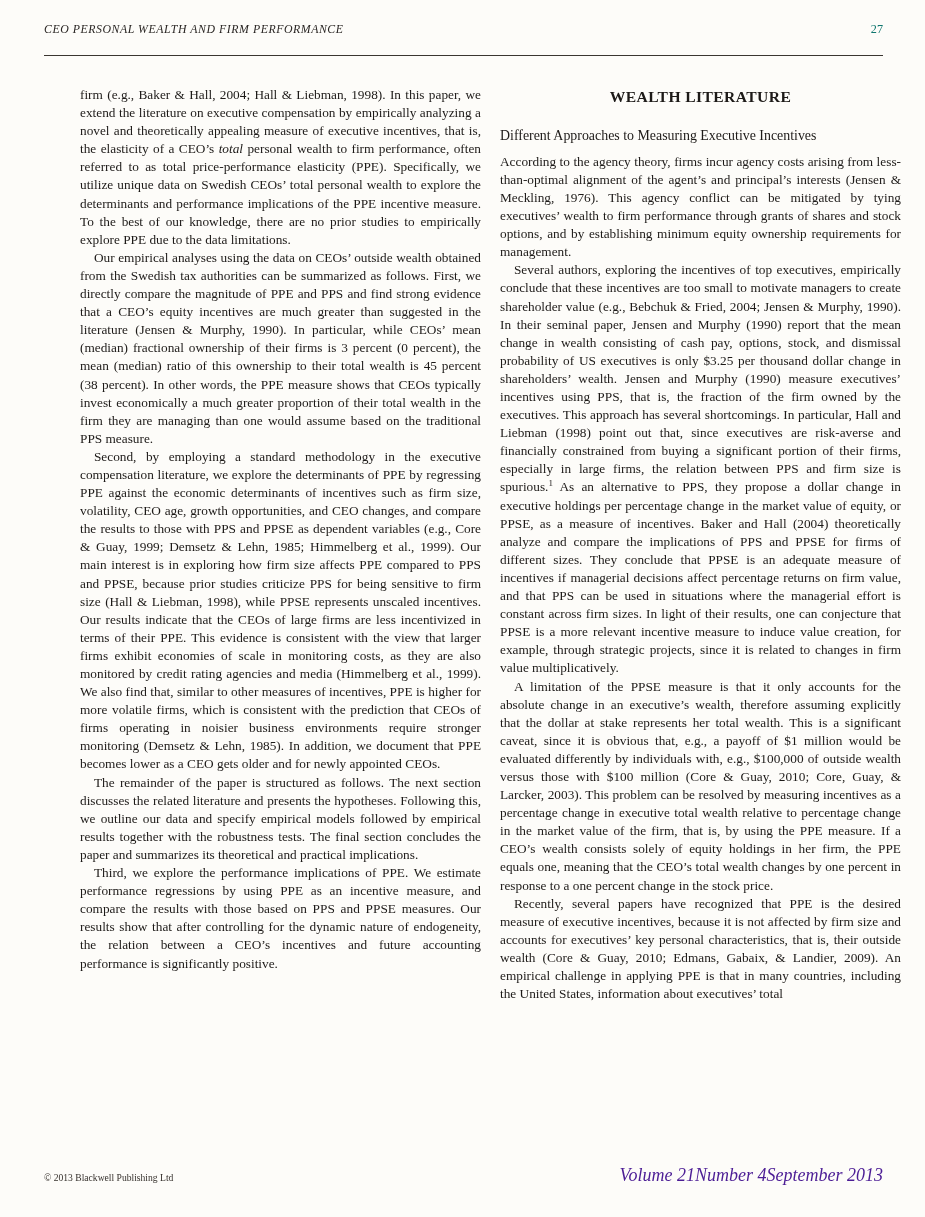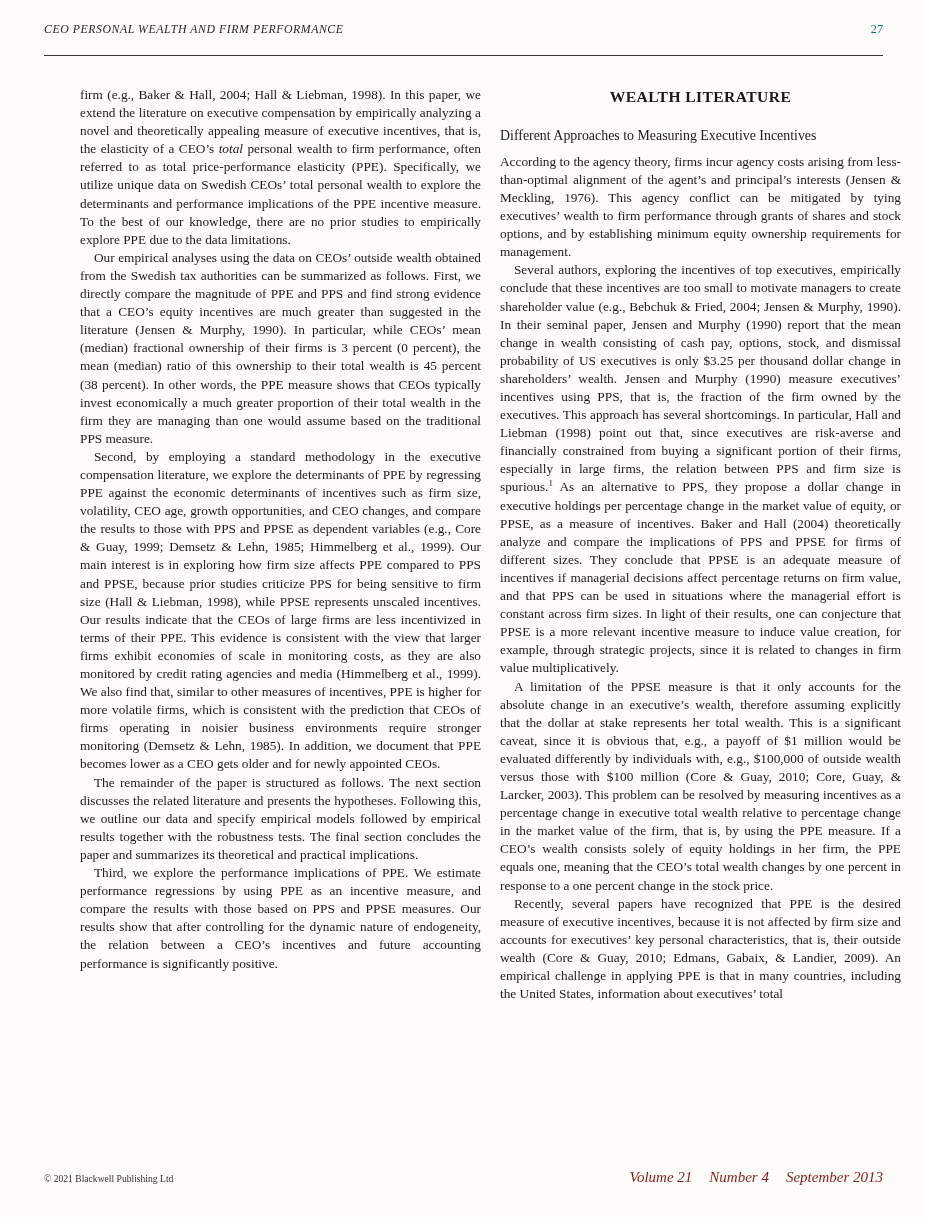--- a/index.html
+++ b/index.html
@@ -107,24 +107,23 @@
     display: flex;
     justify-content: space-between;
     align-items: baseline;
   }
   .copyright {
     font-size: 9.6px;
     color: #35302c;
   }
   .issue-info {
     display: inline-flex;
-    gap: 17px;
     font-style: italic;
-    font-size: 15px;
-    color: #7f1d1d;
+    font-size: 18px;
+    color: #4c1d95;
   }
 </style>
 </head>
 <body>
 
 <div class="page">
 
   <header class="page-header">
     <span class="running-title">CEO PERSONAL WEALTH AND FIRM PERFORMANCE</span>
     <span class="page-number">27</span>
@@ -147,21 +146,21 @@
       <h3 class="subsection-heading">Different Approaches to Measuring Executive Incentives</h3>
       <p>According to the agency theory, firms incur agency costs arising from less-than-optimal alignment of the agent’s and principal’s interests (Jensen &amp; Meckling, 1976). This agency conflict can be mitigated by tying executives’ wealth to firm performance through grants of shares and stock options, and by establishing minimum equity ownership requirements for management.</p>
       <p><span>Several authors, exploring the incentives of top executives, empirically conclude that these incentives are too small to motivate managers to create shareholder value (e.g., Bebchuk &amp; Fried, 2004; Jensen &amp; Murphy, 1990). In their seminal paper, Jensen and Murphy (1990) report that the mean change in wealth consisting of cash pay, options, stock, and dismissal probability of US executives is only $3.25 per thousand dollar change in shareholders’ wealth. Jensen and Murphy (1990) measure executives’ incentives using PPS, that is, the fraction of the firm owned by the executives. This approach has several shortcomings. In particular, Hall and Liebman (1998) point out that, since executives are risk-averse and financially constrained from buying a significant portion of their firms, especially in large firms, the relation between PPS and firm size is spurious.</span><sup class="fn">1</sup><span> As an alternative to PPS, they propose a dollar change in executive holdings per percentage change in the market value of equity, or PPSE, as a measure of incentives. Baker and Hall (2004) theoretically analyze and compare the implications of PPS and PPSE for firms of different sizes. They conclude that PPSE is an adequate measure of incentives if managerial decisions affect percentage returns on firm value, and that PPS can be used in situations where the managerial effort is constant across firm sizes. In light of their results, one can conjecture that PPSE is a more relevant incentive measure to induce value creation, for example, through strategic projects, since it is related to changes in firm value multiplicatively.</span></p>
       <p>A limitation of the PPSE measure is that it only accounts for the absolute change in an executive’s wealth, therefore assuming explicitly that the dollar at stake represents her total wealth. This is a significant caveat, since it is obvious that, e.g., a payoff of $1 million would be evaluated differently by individuals with, e.g., $100,000 of outside wealth versus those with $100 million (Core &amp; Guay, 2010; Core, Guay, &amp; Larcker, 2003). This problem can be resolved by measuring incentives as a percentage change in executive total wealth relative to percentage change in the market value of the firm, that is, by using the PPE measure. If a CEO’s wealth consists solely of equity holdings in her firm, the PPE equals one, meaning that the CEO’s total wealth changes by one percent in response to a one percent change in the stock price.</p>
       <p>Recently, several papers have recognized that PPE is the desired measure of executive incentives, because it is not affected by firm size and accounts for executives’ key personal characteristics, that is, their outside wealth (Core &amp; Guay, 2010; Edmans, Gabaix, &amp; Landier, 2009). An empirical challenge in applying PPE is that in many countries, including the United States, information about executives’ total</p>
     </section>
 
   </main>
 
   <footer class="page-footer">
-    <span class="copyright">© 2021 Blackwell Publishing Ltd</span>
+    <span class="copyright">© 2013 Blackwell Publishing Ltd</span>
     <span class="issue-info">
       <span>Volume 21</span>
       <span>Number 4</span>
       <span>September 2013</span>
     </span>
   </footer>
 
 </div>
 
 </body></html>

